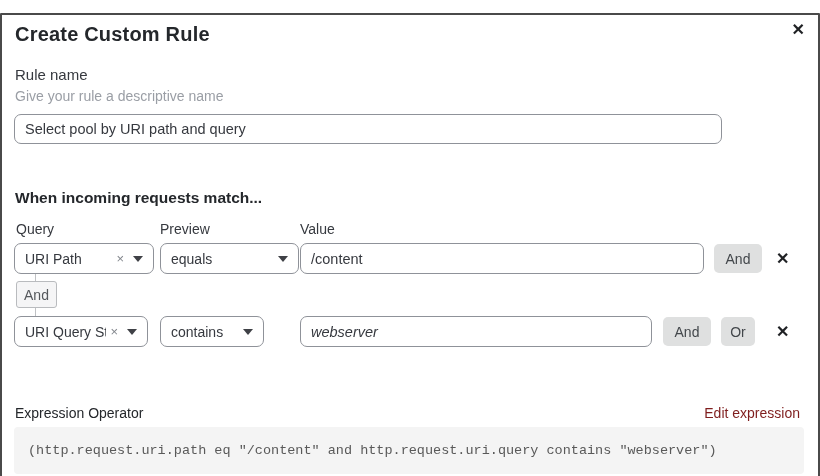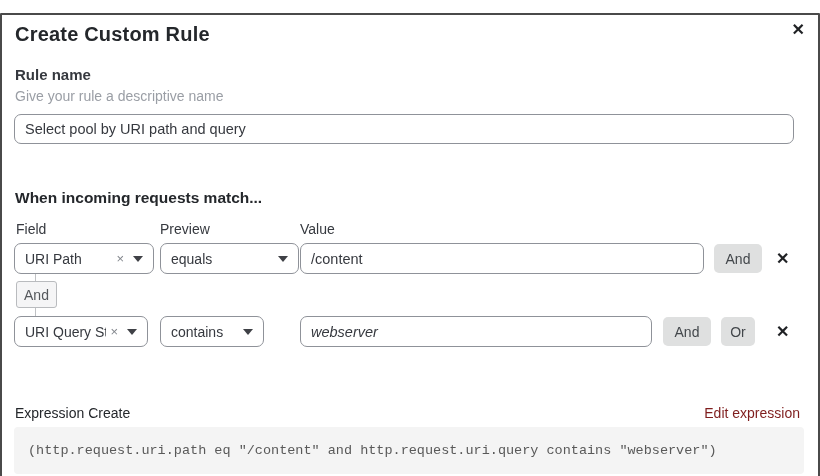--- a/index.html
+++ b/index.html
@@ -51,27 +51,27 @@
   }
 </style>
 </head>
 <body>
 
 <div class="modal">
 
   <div class="abs title">Create Custom Rule</div>
   <div class="abs close">✕</div>
 
-  <div class="abs label" style="left:13px;top:51px;font-weight:bold;">Rule name</div>
+  <div class="abs label" style="left:13px;top:51px;">Rule name</div>
   <div class="abs helper" style="left:13px;top:73px;">Give your rule a descriptive name</div>
-  <input class="abs text-input" style="left: 12px; top: 99px; width: 780px;" type="text" value="Select pool by URI path and query">
+  <input class="abs text-input" style="left: 12px; top: 99px; width: 708px;" type="text" value="Select pool by URI path and query">
 
   <div class="abs heading" style="left:13px;top:174px;">When incoming requests match...</div>
 
-  <div class="abs col-label" style="left:14px;top:206px;">Field</div>
+  <div class="abs col-label" style="left:14px;top:206px;">Query</div>
   <div class="abs col-label" style="left:158px;top:206px;">Preview</div>
   <div class="abs col-label" style="left:298px;top:206px;">Value</div>
 
   <div class="abs select" style="left:12px;top:228px;width:140px;">
     <span class="sel-text">URI Path</span>
     <span class="clear-x">×</span>
     <span class="caret"></span>
   </div>
   <div class="abs select" style="left:158px;top:228px;width:139px;">
     <span class="sel-text">equals</span>
@@ -92,19 +92,19 @@
   </div>
   <div class="abs select" style="left:158px;top:301px;width:104px;">
     <span class="sel-text">contains</span>
     <span class="caret"></span>
   </div>
   <input class="abs text-input" style="left: 298px; top: 301px; width: 352px; height: 31px; font-style: italic;" type="text" value="webserver">
   <button class="abs combi-btn" style="left:661px;top:302px;width:48px;">And</button>
   <button class="abs combi-btn" style="left:719px;top:302px;width:34px;">Or</button>
   <div class="abs remove-x" style="left:774px;top:309px;">✕</div>
 
-  <div class="abs expr-label" style="left:13px;top:390px;">Expression Create</div>
+  <div class="abs expr-label" style="left:13px;top:390px;">Expression Operator</div>
   <a class="abs expr-link" style="right:18px;top:390px;">Edit expression</a>
   <div class="abs code-block" style="left:12px;top:412px;width:790px;height:47px;">
     <code>(http.request.uri.path eq "/content" and http.request.uri.query contains "webserver")</code>
   </div>
 
 </div>
 
 </body></html>

